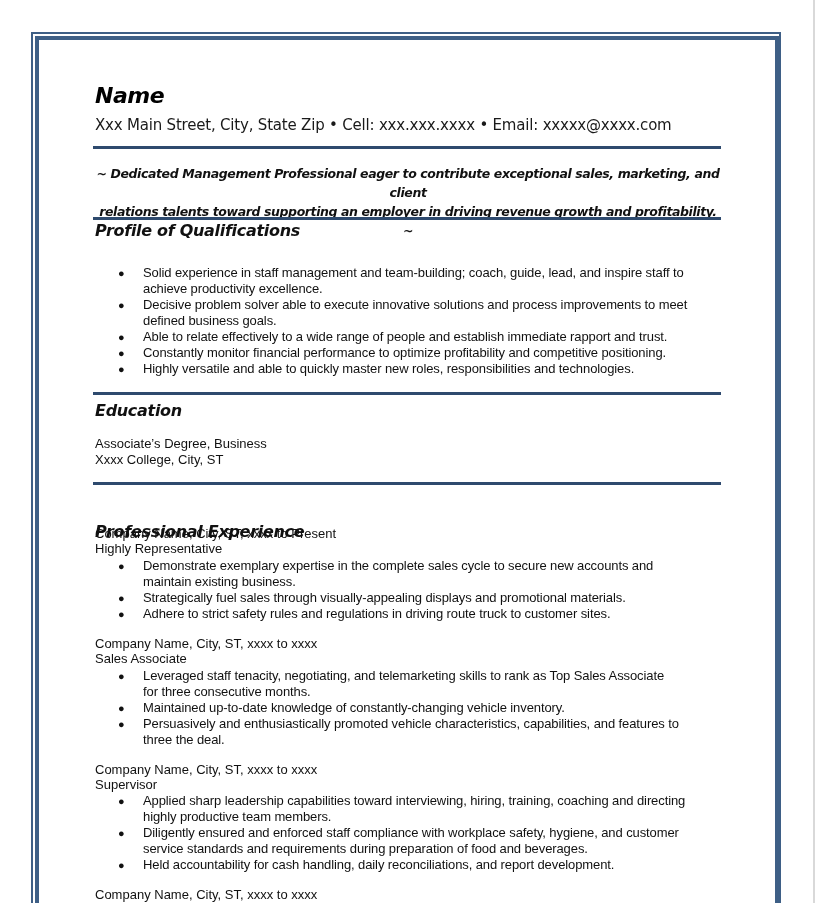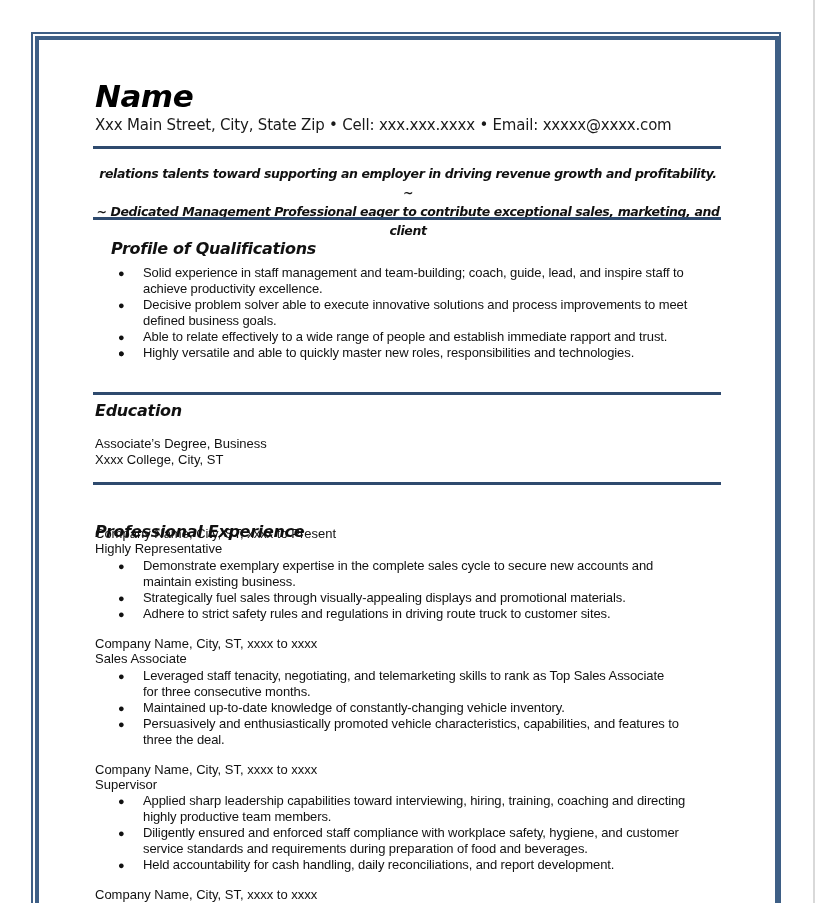--- a/index.html
+++ b/index.html
@@ -12,21 +12,21 @@
     position:absolute; left:31px; top:32px; width:750px; height:900px;
     border:2px solid #3e5f86; border-bottom:none; box-sizing:border-box;
   }
   .frame-inner {
     position:absolute; left:35px; top:36px; width:744px; height:900px;
     border:4px solid #3e5f86; border-bottom:none; box-sizing:border-box;
   }
   .content { position:absolute; left:95px; top:0; width:626px; }
   .name {
     position:absolute; left:0; top:79px; font-family:"DejaVu Sans", sans-serif;
-    font-style:italic; font-weight:bold; font-size:31px; letter-spacing:-0.5px; color:#000; line-height:34px;
+    font-style:italic; font-weight:bold; font-size:22px; letter-spacing:-0.5px; color:#000; line-height:34px;
   }
   .contact {
     position:absolute; left:0; top:116px; font-family:"DejaVu Sans", sans-serif;
     font-size:15px; color:#1a1a1a; white-space:nowrap; letter-spacing:-0.2px; line-height:18px;
   }
   .rule { position:absolute; left:-2px; width:628px; height:3px; background:#2e4a6e; }
   .summary {
     position:absolute; left:0; top:164px; width:626px; text-align:center;
     font-family:"DejaVu Sans", sans-serif; font-style:italic; font-weight:bold;
     font-size:12.5px; line-height:19px; color:#111; letter-spacing:-0.4px;
@@ -54,33 +54,33 @@
 <div class="frame-inner"></div>
 
 <div class="content">
 
   <div class="name">Name</div>
   <div class="contact">Xxx Main Street, City, State Zip • Cell: xxx.xxx.xxxx • Email: xxxxx@xxxx.com</div>
 
   <div class="rule" style="top:146px;"></div>
 
   <div class="summary">
+    <div>~ Dedicated Management Professional eager to contribute exceptional sales, marketing, and client</div>
     <div>relations talents toward supporting an employer in driving revenue growth and profitability. ~</div>
-    <div>~ Dedicated Management Professional eager to contribute exceptional sales, marketing, and client</div>
   </div>
 
   <div class="rule" style="top:217px;"></div>
 
-  <div class="section-title" style="top:238px;margin-left:16px;">Profile  of Qualifications</div>
+  <div class="section-title" style="top:220px;">Profile  of Qualifications</div>
 
   <ul class="bullets" style="top:265px;">
     <li><span class="dot">●</span><span>Solid experience in staff management and team-building; coach, guide, lead, and inspire staff to</span><br><span>achieve productivity excellence.</span></li>
     <li><span class="dot">●</span><span>Decisive problem solver able to execute innovative solutions and process improvements to meet</span><br><span>defined business goals.</span></li>
     <li><span class="dot">●</span><span>Able to relate effectively to a wide range of people and establish immediate rapport and trust.</span></li>
-    <li><span class="dot">●</span></li>
+    <li><span class="dot">●</span><span>Constantly monitor financial performance to optimize profitability and competitive positioning.</span></li>
     <li><span class="dot">●</span><span>Highly versatile and able to quickly master new roles, responsibilities and technologies.</span></li>
   </ul>
 
   <div class="rule" style="top:392px;"></div>
 
   <div class="section-title" style="top:400px;">Education</div>
   <div class="plain bold" style="top:436px;">Associate’s Degree, Business</div>
   <div class="plain" style="top:452px;">Xxxx College, City, ST</div>
 
   <div class="rule" style="top:482px;"></div>

